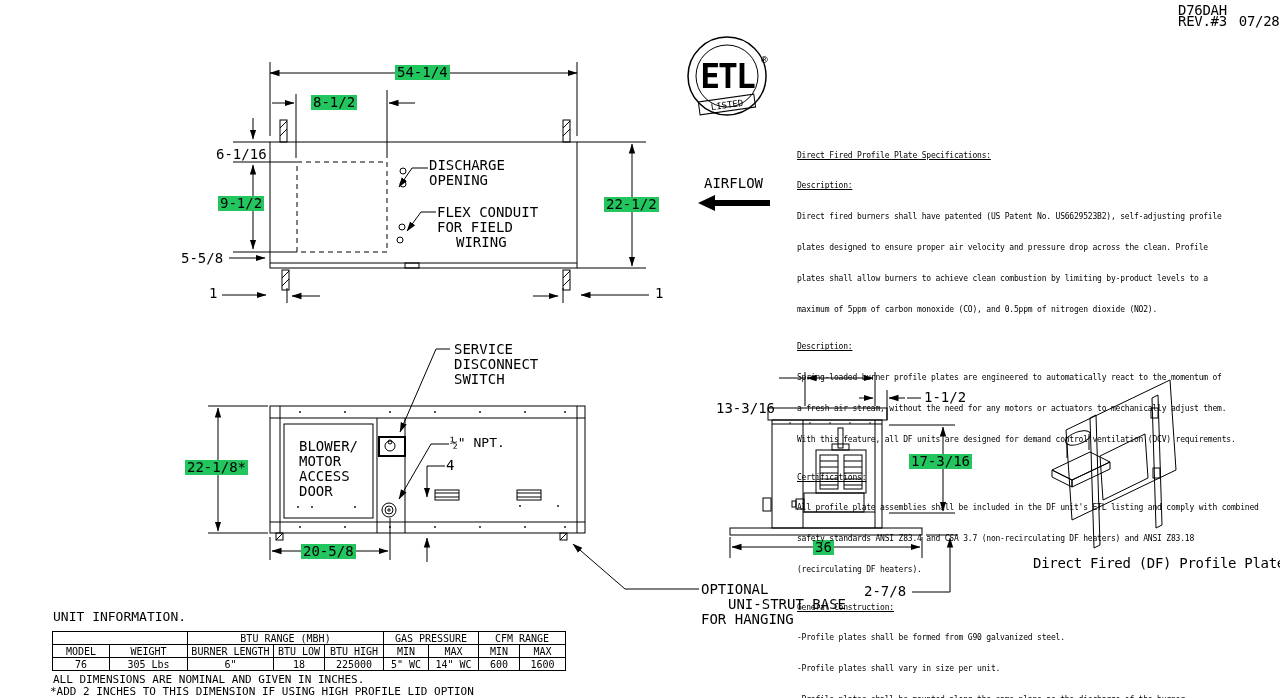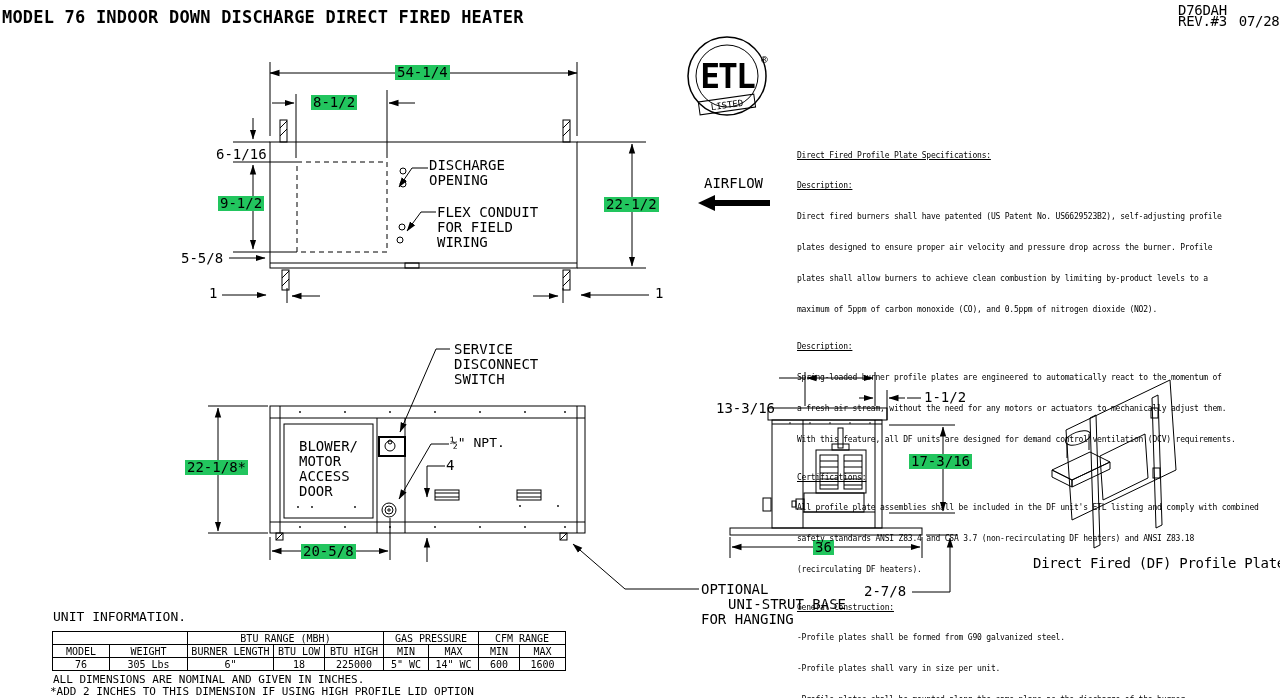--- a/index.html
+++ b/index.html
@@ -247,41 +247,40 @@
       <circle cx="727" cy="76" r="31"></circle>
       <text x="727" y="88" text-anchor="middle" font-size="33" font-weight="bold" font-family="DejaVu Sans Mono, monospace" fill="#000" stroke="none" letter-spacing="-2">ETL</text>
       <g transform="rotate(-8 727 105)">
         <rect x="699" y="98" width="56" height="13" fill="#fff"></rect>
         <text x="727" y="108" text-anchor="middle" font-size="9" font-family="DejaVu Sans Mono, monospace" fill="#000" stroke="none">LISTED</text>
       </g>
       <text x="761" y="63" font-size="11" font-family="DejaVu Sans Mono, monospace" fill="#000" stroke="none">®</text>
     </g>
   </svg>
 
-  <div class="t title" style="left:2px;top:9px;">MODEL 76 INDOOR DOWN DISCHARGE DIRECT FIRED HEATER</div>
 
   <div class="t f9" style="left:1178px;top:3px;">D76DAH</div>
   <div class="t f9" style="left:1178px;top:14px;"><span>REV.#3</span><span style="display:inline-block;width:12px;"></span><span>07/28/2016</span></div>
 
   <div class="t f14" style="left:704px;top:176px;">AIRFLOW</div>
 
   <div class="t f14 bg" style="left:395px;top:65px;">54-1/4</div>
   <div class="t f14 bg" style="left:311px;top:95px;">8-1/2</div>
   <div class="t f14" style="left:216px;top:147px;">6-1/16</div>
   <div class="t f14 bg" style="left:218px;top:196px;">9-1/2</div>
   <div class="t f14" style="left:181px;top:251px;">5-5/8</div>
   <div class="t f14" style="left:209px;top:286px;">1</div>
   <div class="t f14" style="left:655px;top:286px;">1</div>
   <div class="t f14 bg" style="left:604px;top:197px;">22-1/2</div>
 
   <div class="t f14" style="left:429px;top:158px;">DISCHARGE</div>
   <div class="t f14" style="left:429px;top:173px;">OPENING</div>
   <div class="t f14" style="left:437px;top:205px;">FLEX CONDUIT</div>
   <div class="t f14" style="left:437px;top:220px;">FOR FIELD</div>
-  <div class="t f14" style="left:437px;top:235px;">WIRING</div>
+  <div class="t f14" style="left:456px;top:235px;">WIRING</div>
 
   <div class="t f14 bg" style="left:185px;top:460px;">22-1/8*</div>
   <div class="t f14" style="left:454px;top:342px;">SERVICE</div>
   <div class="t f14" style="left:454px;top:357px;">DISCONNECT</div>
   <div class="t f14" style="left:454px;top:372px;">SWITCH</div>
   <div class="t f14" style="left:299px;top:439px;">BLOWER/</div>
   <div class="t f14" style="left:299px;top:454px;">MOTOR</div>
   <div class="t f14" style="left:299px;top:469px;">ACCESS</div>
   <div class="t f14" style="left:299px;top:484px;">DOOR</div>
   <div class="t f13" style="left:450px;top:436px;">½" NPT.</div>
@@ -296,21 +295,21 @@
   <div class="t f14 bg" style="left:909px;top:454px;">17-3/16</div>
   <div class="t f14 bg" style="left:813px;top:540px;">36</div>
   <div class="t f14" style="left:864px;top:584px;">2-7/8</div>
 
   <div class="t f9" style="left:1033px;top:556px;">Direct Fired (DF) Profile Plate Assembly</div>
 
   <div class="spec">
     <div class="h">Direct Fired Profile Plate Specifications:</div>
     <div class="h">Description:</div>
     <div>Direct fired burners shall have patented (US Patent No. US6629523B2), self-adjusting profile</div>
-    <div>plates designed to ensure proper air velocity and pressure drop across the burner. Profile</div>
+    <div>plates designed to ensure proper air velocity and pressure drop across the clean. Profile</div>
     <div>plates shall allow burners to achieve clean combustion by limiting by-product levels to a</div>
     <div>maximum of 5ppm of carbon monoxide (CO), and 0.5ppm of nitrogen dioxide (NO2).</div>
     <div class="h sec">Description:</div>
     <div>Spring-loaded burner profile plates are engineered to automatically react to the momentum of</div>
     <div>a fresh air stream, without the need for any motors or actuators to mechanically adjust them.</div>
     <div>With this feature, all DF units are designed for demand control ventilation (DCV) requirements.</div>
     <div class="h sec">Certifications:</div>
     <div>All profile plate assemblies shall be included in the DF unit's ETL listing and comply with combined</div>
     <div>safety standards ANSI Z83.4 and CSA 3.7 (non-recirculating DF heaters) and ANSI Z83.18</div>
     <div>(recirculating DF heaters).</div>

